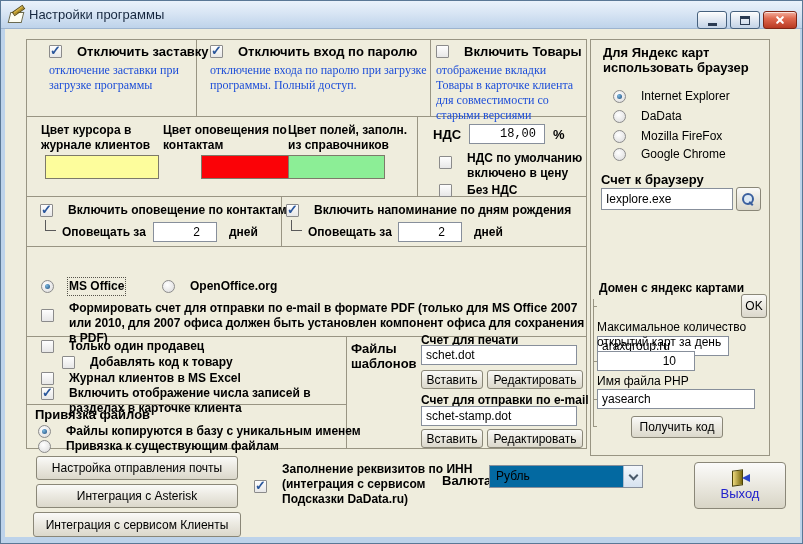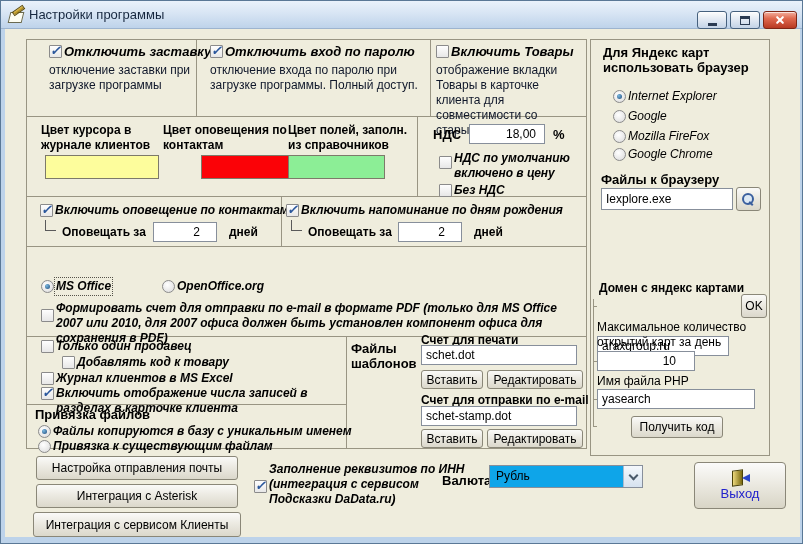--- a/index.html
+++ b/index.html
@@ -27,41 +27,41 @@
   
   .client{position:absolute;left:4px;top:28px;width:795px;height:508px;background:#efeddd;}
   .grp{position:absolute;border:1px solid #999583;}
   .hline{position:absolute;height:1px;background:#999583;}
   .vline{position:absolute;width:1px;background:#999583;}
   .htick{position:absolute;height:1px;width:4px;background:#999583;}
   
   .lbl{position:absolute;line-height:15px;}
   .b{font-weight:bold;}
   .lg{font-size:13px;}
-  .desc{position:absolute;line-height:15px;color:#0f172a;}
-  
-  .cb,.radio{position:absolute;display:flex;gap:2px;align-items:flex-start;cursor:default;font-style:italic;}
+  .desc{position:absolute;line-height:15px;color:#1d4ed8;font-family:Liberation Serif, serif;}
+  
+  .cb,.radio{position:absolute;display:flex;gap:15px;align-items:flex-start;cursor:default;}
   .box{flex:0 0 13px;width:13px;height:13px;margin-top:1px;background:linear-gradient(#fefefe,#e7e7e7);border:1px solid #8b8b8b;border-radius:1px;position:relative;}
   .box.checked::after{content:"\2713";position:absolute;left:0px;top:-3px;font-size:13px;font-weight:bold;color:#2a579c;}
   .rad{flex:0 0 13px;width:13px;height:13px;margin-top:1px;border:1px solid #8b8b8b;border-radius:50%;background:radial-gradient(circle at 40% 35%,#ffffff,#d9d9d9);position:relative;}
   .rad.selected::after{content:"";position:absolute;left:3px;top:3px;width:5px;height:5px;border-radius:50%;background:radial-gradient(circle at 35% 35%,#7ab8e0,#1e4a7a);}
   .clabel{line-height:15px;white-space:nowrap;}
   .wrap{white-space:normal;}
   .focused{outline:1px dotted #55534a;outline-offset:1px;}
   
   .txtin{position:absolute;height:20px;border:1px solid #878f9b;background:#fff;font:12px "Liberation Sans",sans-serif;padding:1px 4px;color:#000;}
   .btn{position:absolute;border:1px solid #8a8778;border-radius:3px;background:linear-gradient(#fafaf8,#eceae2 45%,#dbd8cb);font:12px "Liberation Sans",sans-serif;color:#000;display:flex;align-items:center;justify-content:center;padding:0;cursor:default;}
   .swatch{position:absolute;height:24px;border:1px solid #7d7a6a;}
   .lconn{position:absolute;width:11px;height:11px;border-left:1px solid #5a5a5a;border-bottom:1px solid #5a5a5a;}
   
   .mag-icon{position:relative;width:13px;height:13px;}
   .mag-icon::before{content:"";position:absolute;left:0;top:0;width:8px;height:8px;border:2px solid #3a5f9e;border-radius:50%;background:#dce8f4;}
   .mag-icon::after{content:"";position:absolute;left:8px;top:8px;width:2px;height:5px;background:#3a5f9e;transform:rotate(-45deg);}
   
-  .combo{position:absolute;height:23px;border:1px solid #878f9b;background:#0ea5e9;}
+  .combo{position:absolute;height:23px;border:1px solid #878f9b;background:#0369a1;}
   .combo-text{position:absolute;left:6px;top:3px;line-height:15px;}
   .combo-arrow{position:absolute;right:0;top:0;bottom:0;width:19px;background:linear-gradient(#f4f8fc,#d6e2ef);border-left:1px solid #aabbce;display:flex;align-items:center;justify-content:center;}
   .chev{width:7px;height:7px;border-right:2px solid #4a5a6a;border-bottom:2px solid #4a5a6a;transform:rotate(45deg);margin-top:-3px;}
   
   .exit-btn{position:absolute;border:1px solid #8a8778;border-radius:4px;background:linear-gradient(#fbfbfa,#eceae2 45%,#d8d5c6);display:flex;flex-direction:column;align-items:center;justify-content:center;gap:2px;cursor:default;}
   .exit-label{color:#2222cc;font-size:13px;line-height:14px;}
   .door-icon{position:relative;width:22px;height:15px;}
   .door-icon::before{content:"";position:absolute;left:3px;top:0;width:9px;height:14px;background:linear-gradient(90deg,#ecd87c,#7a6a10);border:1px solid #4a4208;transform:skewY(-7deg);}
   .door-icon::after{content:"";position:absolute;right:1px;top:4px;width:0;height:0;border-top:4px solid transparent;border-bottom:4px solid transparent;border-right:8px solid #2a46c8;}
 </style>
@@ -120,21 +120,21 @@
     <div class="desc" style="left:431px;top:34px;width:146px;">отображение вкладки Товары в карточке клиента для совместимости со старыми версиями</div>
 
     <div class="lbl b" style="left:36px;top:94px;width:128px;">Цвет курсора в журнале клиентов</div>
     <div class="lbl b" style="left:158px;top:94px;width:128px;">Цвет оповещения по контактам</div>
     <div class="lbl b" style="left:283px;top:94px;width:130px;">Цвет полей, заполн. из справочников</div>
     <div class="swatch" style="left: 40px; top: 126px; width: 114px; background: rgb(253, 253, 156);"></div>
     <div class="swatch" style="left: 196px; top: 126px; width: 114px; background: rgb(251, 2, 7);"></div>
     <div class="swatch" style="left: 283px; top: 126px; width: 97px; background: rgb(140, 238, 150);"></div>
 
     <div class="lbl b lg" style="left:428px;top:98px;">НДС</div>
-    <input class="txtin" style="left: 464px; top: 95px; width: 76px; text-align: right; padding-right: 8px;" value="18,00">
+    <input class="txtin" style="left: 464px; top: 95px; width: 76px; text-align: right; padding-right: 8px; font-family: Liberation Mono, monospace;" value="18,00">
     <div class="lbl b lg" style="left:548px;top:98px;">%</div>
     <div class="cb" style="left:434px;top:122px;">
       <span class="box" style="margin-top:5px;"></span>
       <span class="clabel b wrap" style="width:122px;">НДС по умолчанию включено в цену</span>
     </div>
     <div class="cb" style="left:434px;top:154px;">
       <span class="box"></span>
       <span class="clabel b">Без НДС</span>
     </div>
 
@@ -206,31 +206,31 @@
     <button class="btn b" style="left:416px;top:400px;width:62px;height:19px;">Вставить</button>
     <button class="btn" style="left:482px;top:400px;width:96px;height:19px;">Редактировать</button>
 
     <div class="lbl b lg" style="left:598px;top:16px;width:166px;">Для Яндекс карт использовать браузер</div>
     <div class="radio" style="left:608px;top:60px;">
       <span class="rad selected"></span>
       <span class="clabel">Internet Explorer</span>
     </div>
     <div class="radio" style="left:608px;top:80px;">
       <span class="rad"></span>
-      <span class="clabel">Google</span>
+      <span class="clabel">DaData</span>
     </div>
     <div class="radio" style="left:608px;top:100px;">
       <span class="rad"></span>
       <span class="clabel">Mozilla FireFox</span>
     </div>
     <div class="radio" style="left:608px;top:118px;">
       <span class="rad"></span>
       <span class="clabel">Google Chrome</span>
     </div>
-    <div class="lbl b lg" style="left:596px;top:143px;">Файлы к браузеру</div>
+    <div class="lbl b lg" style="left:596px;top:143px;">Счет к браузеру</div>
     <input class="txtin" style="left: 596px; top: 159px; width: 132px; height: 22px;" value="Iexplore.exe">
     <button class="btn" style="left:731px;top:158px;width:25px;height:24px;">
         <span class="mag-icon"></span>
       </button>
 
     <div class="lbl b" style="left:594px;top:252px;">Домен с яндекс картами</div>
     <div class="vline" style="left:588px;top:270px;height:128px;"></div>
     <div class="htick" style="left:588px;top:277px;"></div>
     <div class="htick" style="left:588px;top:332px;"></div>
     <div class="htick" style="left:588px;top:370px;"></div>

